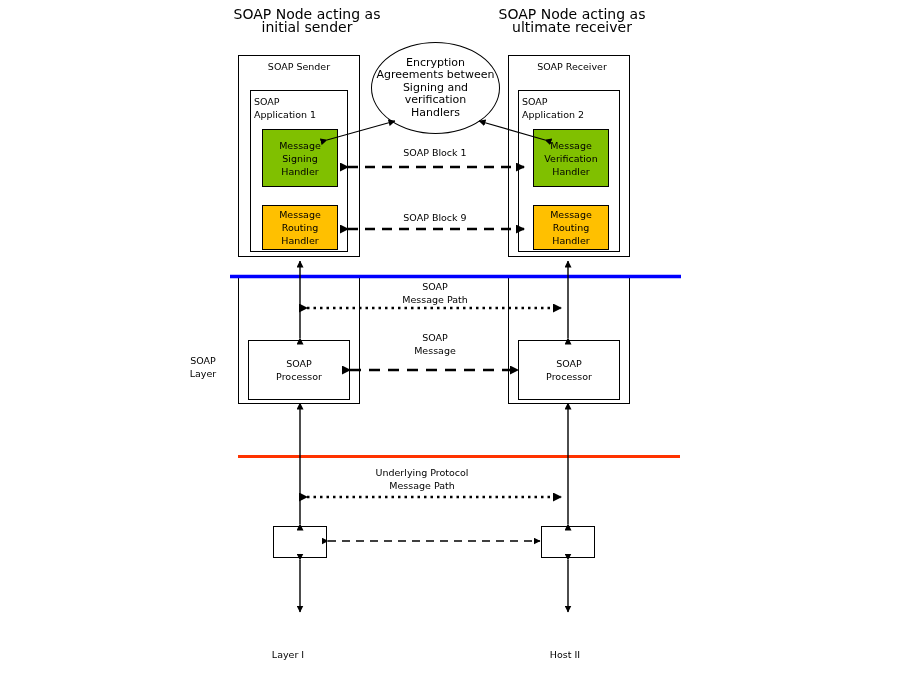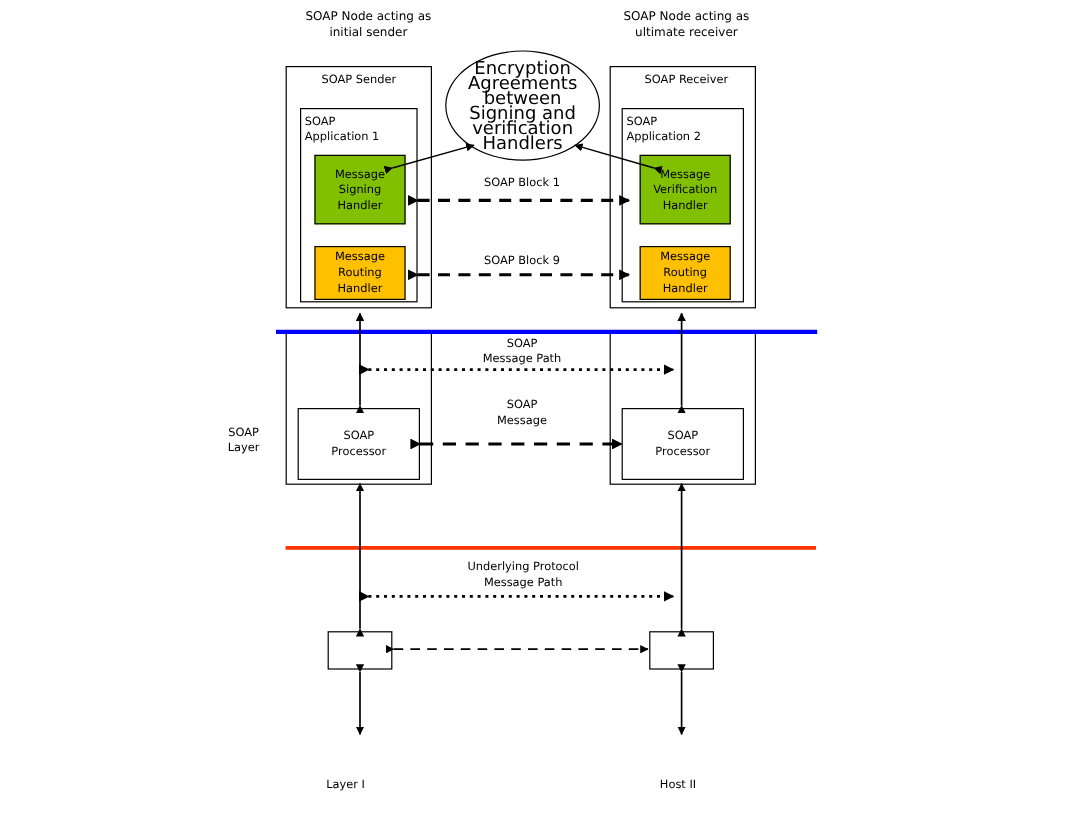--- a/index.html
+++ b/index.html
@@ -2,23 +2,23 @@
 <html><head>
 <meta charset="utf-8">
 <style>
   html,body{margin:0;padding:0;background:#ffffff;}
   body{width:906px;height:680px;font-family:"DejaVu Sans",sans-serif;color:#000;}
   #canvas{position:relative;width:906px;height:680px;overflow:hidden;background:#fff;}
   .lbl{position:absolute;text-align:center;font-size:9.5px;line-height:13px;color:#000;white-space:pre-line;}
   .boxline{position:absolute;border:1px solid #000;box-sizing:border-box;background:transparent;}
   .filled{position:absolute;border:1px solid #000;box-sizing:border-box;display:flex;align-items:center;justify-content:center;text-align:center;font-size:9.5px;line-height:13px;white-space:pre-line;}
   .plainbox{position:absolute;border:1.5px solid #000;box-sizing:border-box;background:#fff;display:flex;align-items:center;justify-content:center;text-align:center;font-size:9.5px;line-height:13px;white-space:pre-line;}
-  .ellipse{position:absolute;border:1.2px solid #000;border-radius:50%;box-sizing:border-box;background:#fff;display:flex;align-items:center;justify-content:center;text-align:center;font-size:15px;line-height:12.5px;white-space:pre-line;}
+  .ellipse{position:absolute;border:1.2px solid #000;border-radius:50%;box-sizing:border-box;background:#fff;display:flex;align-items:center;justify-content:center;text-align:center;font-size:11px;line-height:12.5px;white-space:pre-line;}
   svg.overlay{position:absolute;left:0;top:0;width:906px;height:680px;pointer-events:none;}
-  .hdr{position:absolute;text-align:center;font-size:10px;line-height:13px;white-space:pre-line;}
+  .hdr{position:absolute;text-align:center;font-size:14px;line-height:13px;white-space:pre-line;}
 </style>
 </head>
 <body>
 
 <div id="canvas">
 
   <div class="hdr" style="left:222px;top:8px;width:170px;">SOAP Node acting as
 initial sender</div>
   <div class="hdr" style="left:487px;top:8px;width:170px;">SOAP Node acting as
 ultimate receiver</div>
@@ -71,21 +71,21 @@
 Agreements between
 Signing and verification
 Handlers</div>
 
   <div class="lbl" style="left:375px;top:146px;width:120px;">SOAP Block 1</div>
   <div class="lbl" style="left:375px;top:211px;width:120px;">SOAP Block 9</div>
   <div class="lbl" style="left:374px;top:280px;width:122px;">SOAP
 Message Path</div>
   <div class="lbl" style="left:374px;top:331px;width:122px;">SOAP
 Message</div>
-  <div class="lbl" style="left:375px;top:466px;width:122px;">Underlying Protocol
+  <div class="lbl" style="left:361px;top:466px;width:122px;">Underlying Protocol
 Message Path</div>
 
   <div class="lbl" style="left:168px;top:354px;width:70px;">SOAP
 Layer</div>
 
   <svg class="overlay" viewBox="0 0 906 680">
     <defs>
       <marker id="ah" markerWidth="9" markerHeight="9" refX="8" refY="4.5" orient="auto" markerUnits="userSpaceOnUse">
         <path d="M0,0 L9,4.5 L0,9 z" fill="#000"></path>
       </marker>

